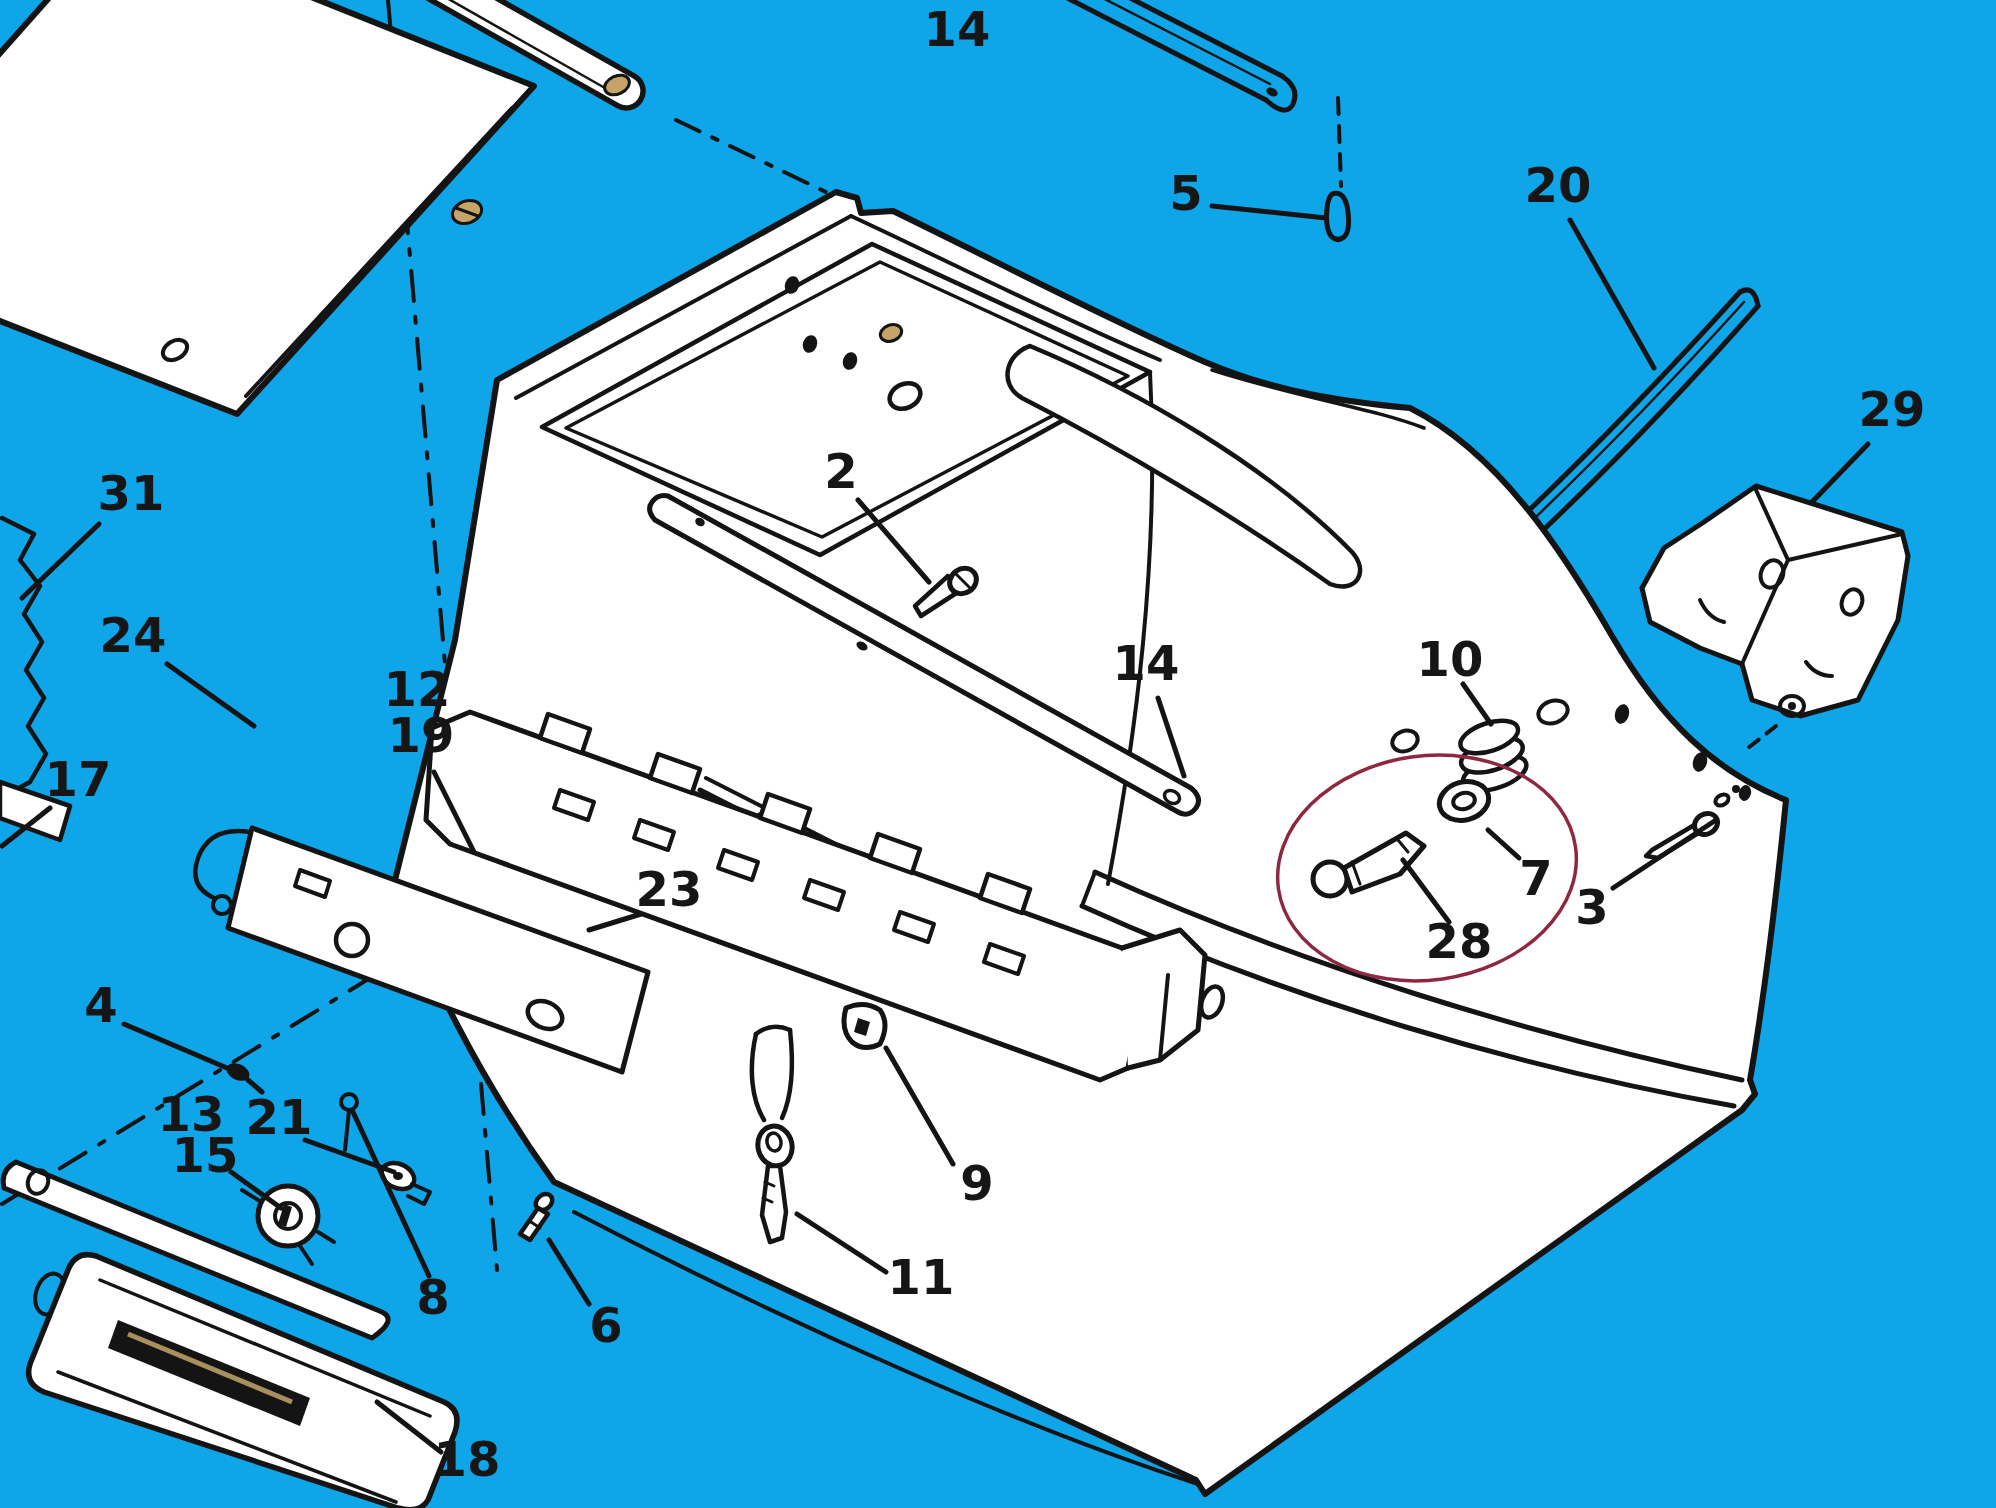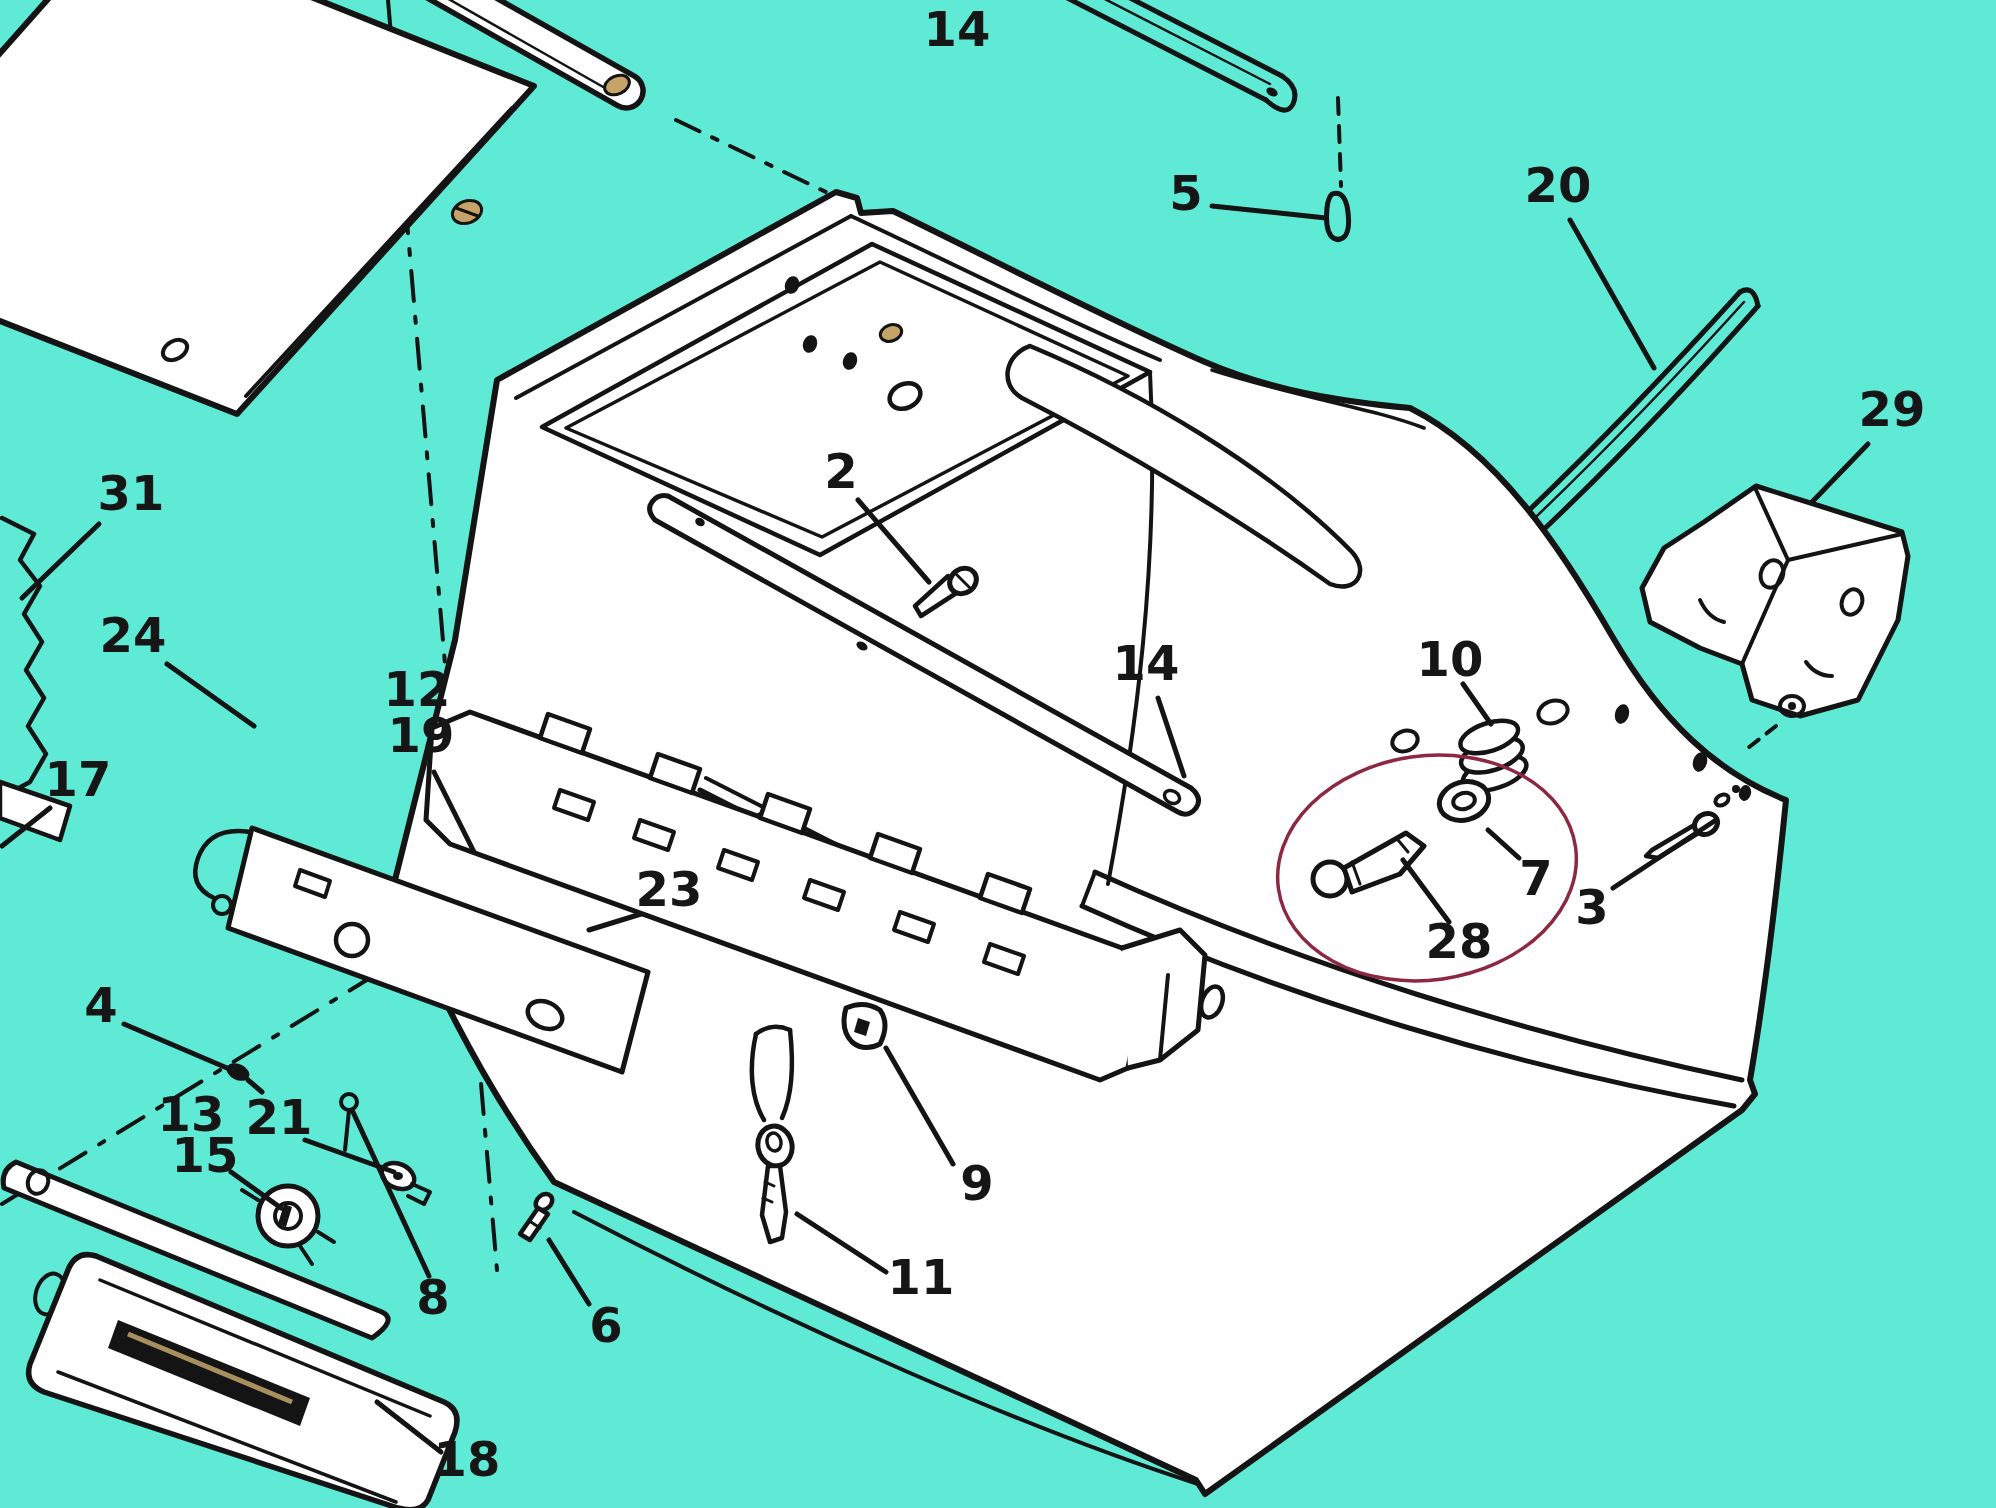--- a/index.html
+++ b/index.html
@@ -1,16 +1,16 @@
 <!DOCTYPE html>
 <html><head>
 <meta charset="utf-8">
 <style>
   html,body{margin:0;padding:0;background:#ffffff;height:100%;overflow:hidden;}
-  .stage{width:100vw;height:100vh;background:#5eead4;}
+  .stage{width:100vw;height:100vh;background:#0ea5e9;}
   svg{display:block;width:100%;height:100%;}
   .ink{stroke:#141414;fill:none;stroke-linecap:round;stroke-linejoin:round;}
   .fillwhite{fill:#ffffff;}
   .dark{fill:#141414;stroke:none;}
   .gold{fill:#c6a468;stroke:#141414;}
   .callout{font-family:"DejaVu Sans","Liberation Sans",sans-serif;font-weight:bold;font-size:48px;fill:#161616;text-anchor:middle;}
   .leader{stroke:#141414;stroke-width:5;fill:none;stroke-linecap:round;}
   .dashline{stroke:#141414;stroke-width:4;fill:none;stroke-linecap:round;}
 </style>
 </head>

